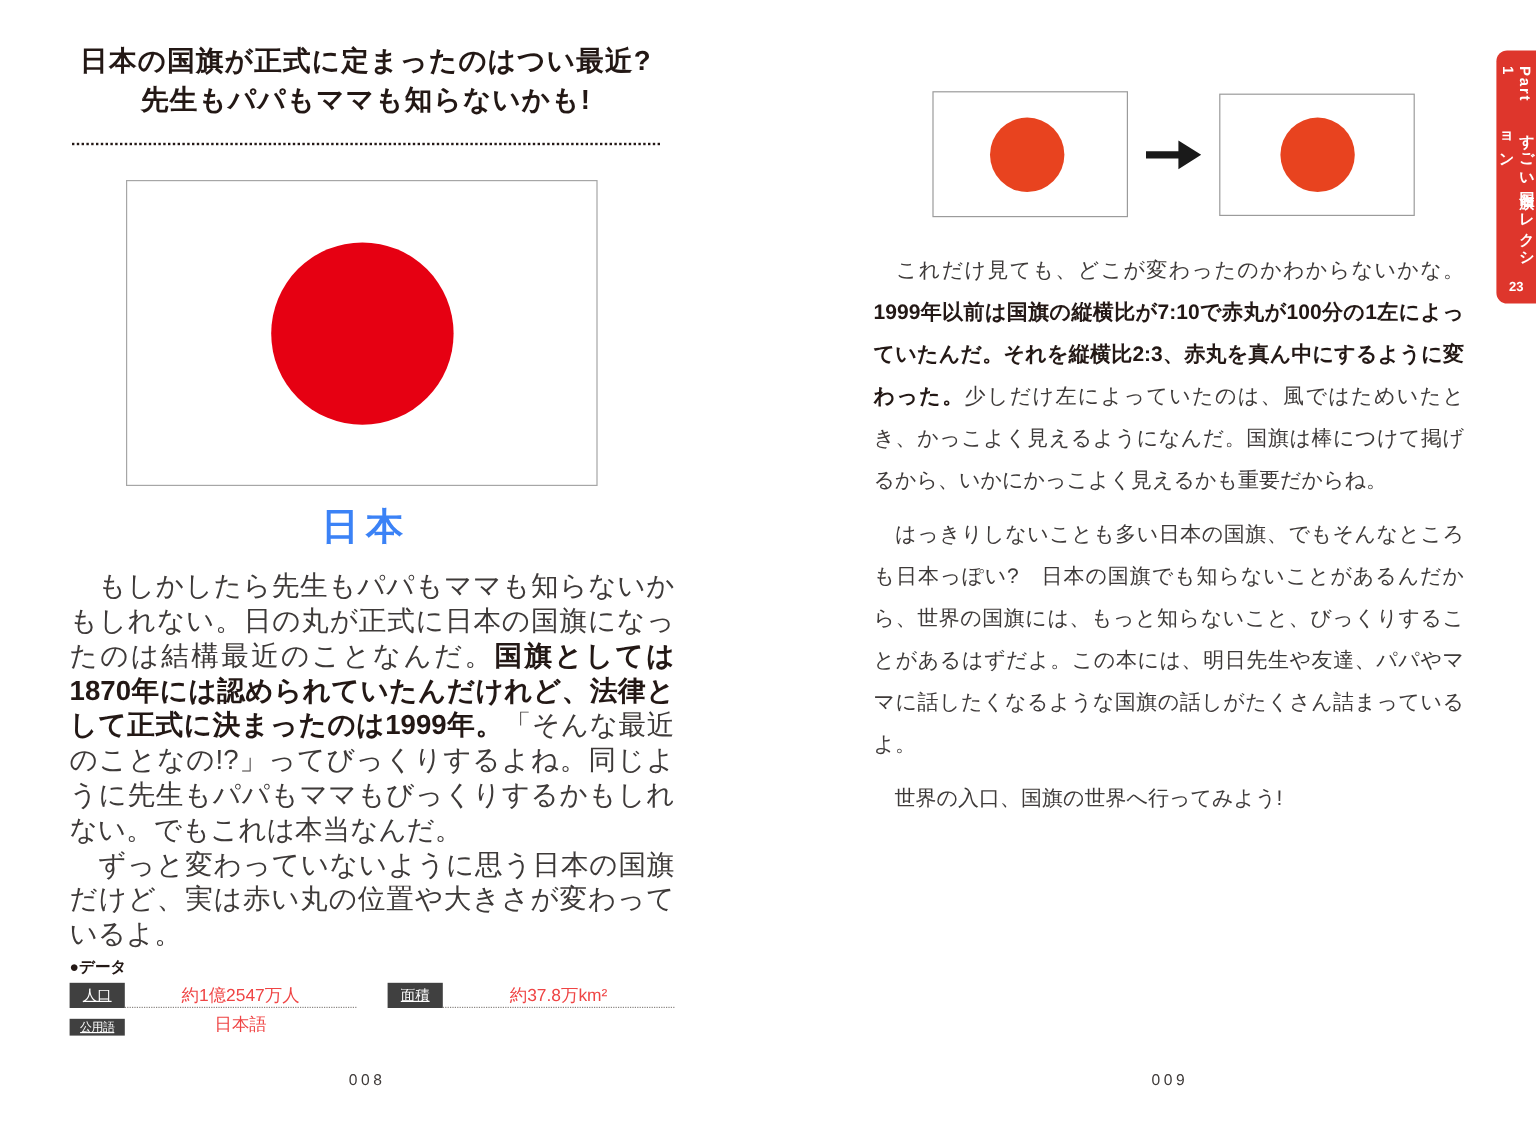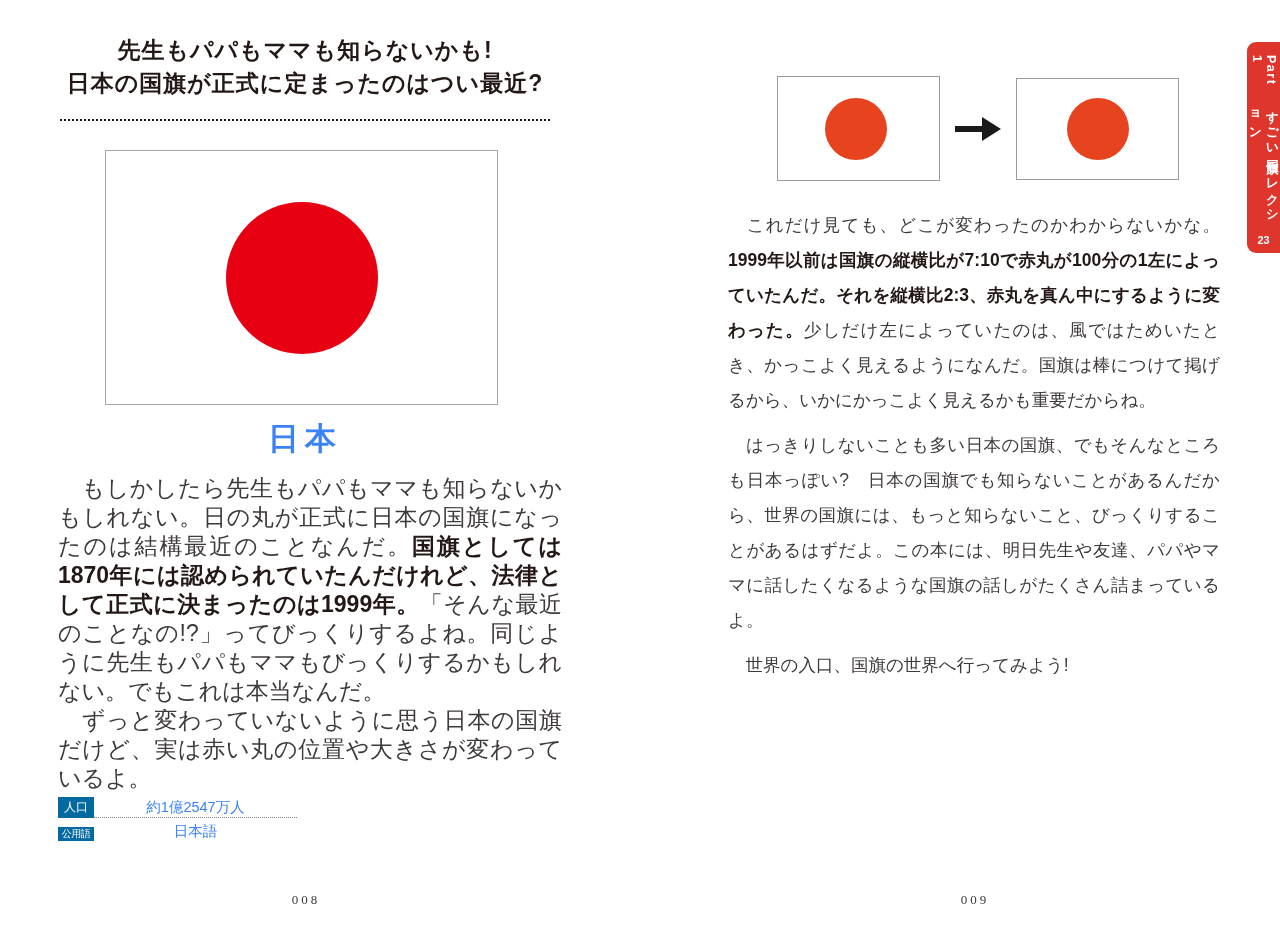--- a/index.html
+++ b/index.html
@@ -26,28 +26,28 @@
   .lp-body p{margin:0;}
   .lp-body b,.rp-body b{font-weight:bold;color:#231815;}
 
   
   .lp-data{position:absolute;left:58px;top:797px;width:504px;}
   .data-head{font-size:13px;font-weight:bold;margin-bottom:4px;color:#231815;}
   .data-cols{display:flex;gap:26px;}
   .data-col{flex:1;min-width:0;}
   .data-row{display:flex;align-items:stretch;height:21px;}
   .data-row + .data-row{margin-top:2px;align-items:flex-end;}
-  .dlabel{width:36px;flex:none;background:#0369a1;color:#fff;font-size:12px;
-    display:flex;align-items:center;justify-content:center;}
+  .dlabel{width:46px;flex:none;background:#404040;color:#fff;font-size:12px;
+    display:flex;align-items:center;justify-content:center;text-decoration:underline;}
   .dlabel.small{font-size:10px;letter-spacing:-0.5px;}
-  .dvalue{flex:1;font-size:14.5px;display:flex;align-items:center;justify-content:center;color:#3b82f6;}
+  .dvalue{flex:1;font-size:14.5px;display:flex;align-items:center;justify-content:center;color:#ef4444;}
   .data-row.first .dvalue{border-bottom:1.5px dotted #8a8582;}
 
   .pagenum{position:absolute;top:892px;font-size:13px;letter-spacing:3px;color:#3e3a39;
-    font-family:Liberation Serif, serif;text-align:center;}
+    font-family:Liberation Sans, sans-serif;text-align:center;}
   .pagenum.pl{left:0;width:612px;}
   .pagenum.pr{left:640px;width:670px;}
 
   
   .rp-flags{position:absolute;left:777px;top:76px;display:flex;align-items:center;}
   .flag-box{position:relative;background:#fff;border:1px solid #9b9b9b;flex:none;}
   .flag-old{width:161px;height:103px;}
   .flag-new{width:161px;height:100px;}
   .sun.sm{width:62px;height:62px;top:50%;background:#e8431f;}
   .flag-old .sun.sm{left:calc(50% - 3px);transform:translate(-50%,-50%);}
@@ -68,50 +68,55 @@
   .tab-part{font-weight:bold;}
   .tab-title{margin-top:9px;font-weight:bold;}
   .tab-num{margin-top:2px;text-combine-upright:all;letter-spacing:0;font-size:11px;font-weight:bold;}
 </style>
 </head>
 <body>
 
 <div class="spread">
 
   <header class="lp-title">
+    <div>日本の国旗が正式に定まったのはつい最近?</div>
     <div>先生もパパもママも知らないかも!</div>
-    <div>日本の国旗が正式に定まったのはつい最近?</div>
   </header>
 
   <div class="lp-dots"></div>
 
   <figure class="lp-flag">
     <div class="sun big"></div>
   </figure>
 
   <h2 class="lp-name">日本</h2>
 
   <div class="lp-body">
     <p><span>　もしかしたら先生もパパもママも知らないかもしれない。日の丸が正式に日本の国旗になったのは結構最近のことなんだ。</span><b>国旗としては1870年には認められていたんだけれど、法律として正式に決まったのは1999年。</b><span>「そんな最近のことなの!?」ってびっくりするよね。同じように先生もパパもママもびっくりするかもしれない。でもこれは本当なんだ。</span></p>
     <p>　ずっと変わっていないように思う日本の国旗だけど、実は赤い丸の位置や大きさが変わっているよ。</p>
   </div>
 
   <div class="lp-data">
+    <div class="data-head">●データ</div>
     <div class="data-cols">
       <div class="data-col">
         <div class="data-row first">
           <span class="dlabel">人口</span>
           <span class="dvalue">約1億2547万人</span>
         </div>
         <div class="data-row">
           <span class="dlabel small">公用語</span>
           <span class="dvalue">日本語</span>
         </div>
       </div>
       <div class="data-col">
+        <div class="data-row first">
+          <span class="dlabel">面積</span>
+          <span class="dvalue">約37.8万km²</span>
+        </div>
       </div>
     </div>
   </div>
 
   <div class="pagenum pl">008</div>
 
   <div class="rp-flags">
     <div class="flag-box flag-old">
       <div class="sun sm"></div>
     </div>

